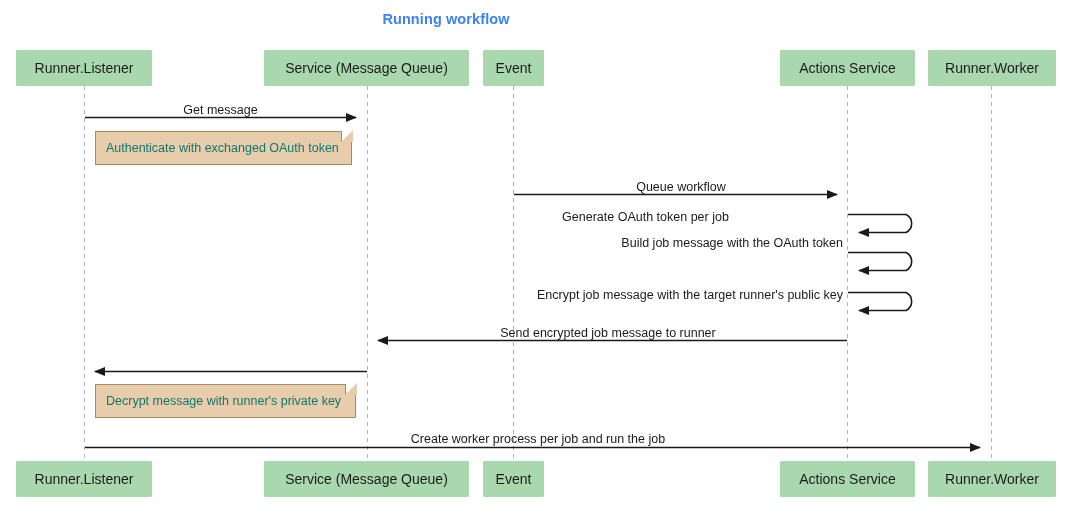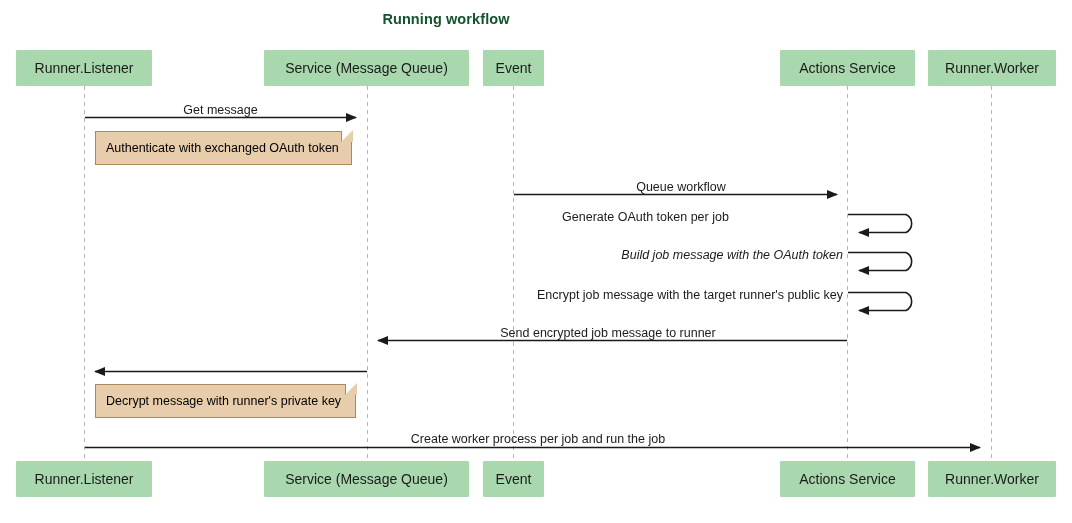--- a/index.html
+++ b/index.html
@@ -30,21 +30,21 @@
     pointer-events: none;
   }
   .title {
     position: absolute;
     left: 0;
     top: 11px;
     width: 892px;
     text-align: center;
     font-size: 14.5px;
     font-weight: bold;
-    color: #14532d;
+    color: #3b82f6;
     letter-spacing: .1px;
   }
   
   .participant {
     position: absolute;
     height: 36px;
     border-radius: 1px;
     background: #a9d8ae;
     border: 1px solid #a9d8ae;
     display: flex;
@@ -58,21 +58,21 @@
   
   .note {
     position: absolute;
     height: 34px;
     background: #e8cdad;
     border: 1px solid #a88a5e;
     display: flex;
     align-items: center;
     padding-left: 10px;
     font-size: 12.5px;
-    color: #000000;
+    color: #0f766e;
     white-space: nowrap;
   }
   .note .fold {
     position: absolute;
     top: -1px;
     right: -1px;
     width: 11px;
     height: 11px;
     background: #ffffff;
     border-left: 1px solid #a88a5e;
@@ -176,21 +176,21 @@
   <div class="participant" style="left:928px; top:461px; width:128px;">
     <span>Runner.Worker</span>
   </div>
 
   <div class="msg-label center" style="left:85px; top:103px; width:271px;text-align:center;">Get message</div>
 
   <div class="msg-label center" style="left:514px; top:180px; width:334px;">Queue workflow</div>
 
   <div class="msg-label right" style="left:448px; top:210px; width:395px;text-align:center;">Generate OAuth token per job</div>
 
-  <div class="msg-label right" style="left:448px; top:248px; width:395px;font-style:italic;">Build job message with the OAuth token</div>
+  <div class="msg-label right" style="left:448px; top:236px; width:395px;">Build job message with the OAuth token</div>
 
   <div class="msg-label right" style="left:448px; top:288px; width:395px;">Encrypt job message with the target runner's public key</div>
 
   <div class="msg-label center" style="left:368px; top:326px; width:480px;">Send encrypted job message to runner</div>
 
 
   <div class="msg-label center" style="left:85px; top:432px; width:906px;">Create worker process per job and run the job</div>
 
   <div class="note" style="left:95px; top:131px; width:257px;">
     <span>Authenticate with exchanged OAuth token</span>

